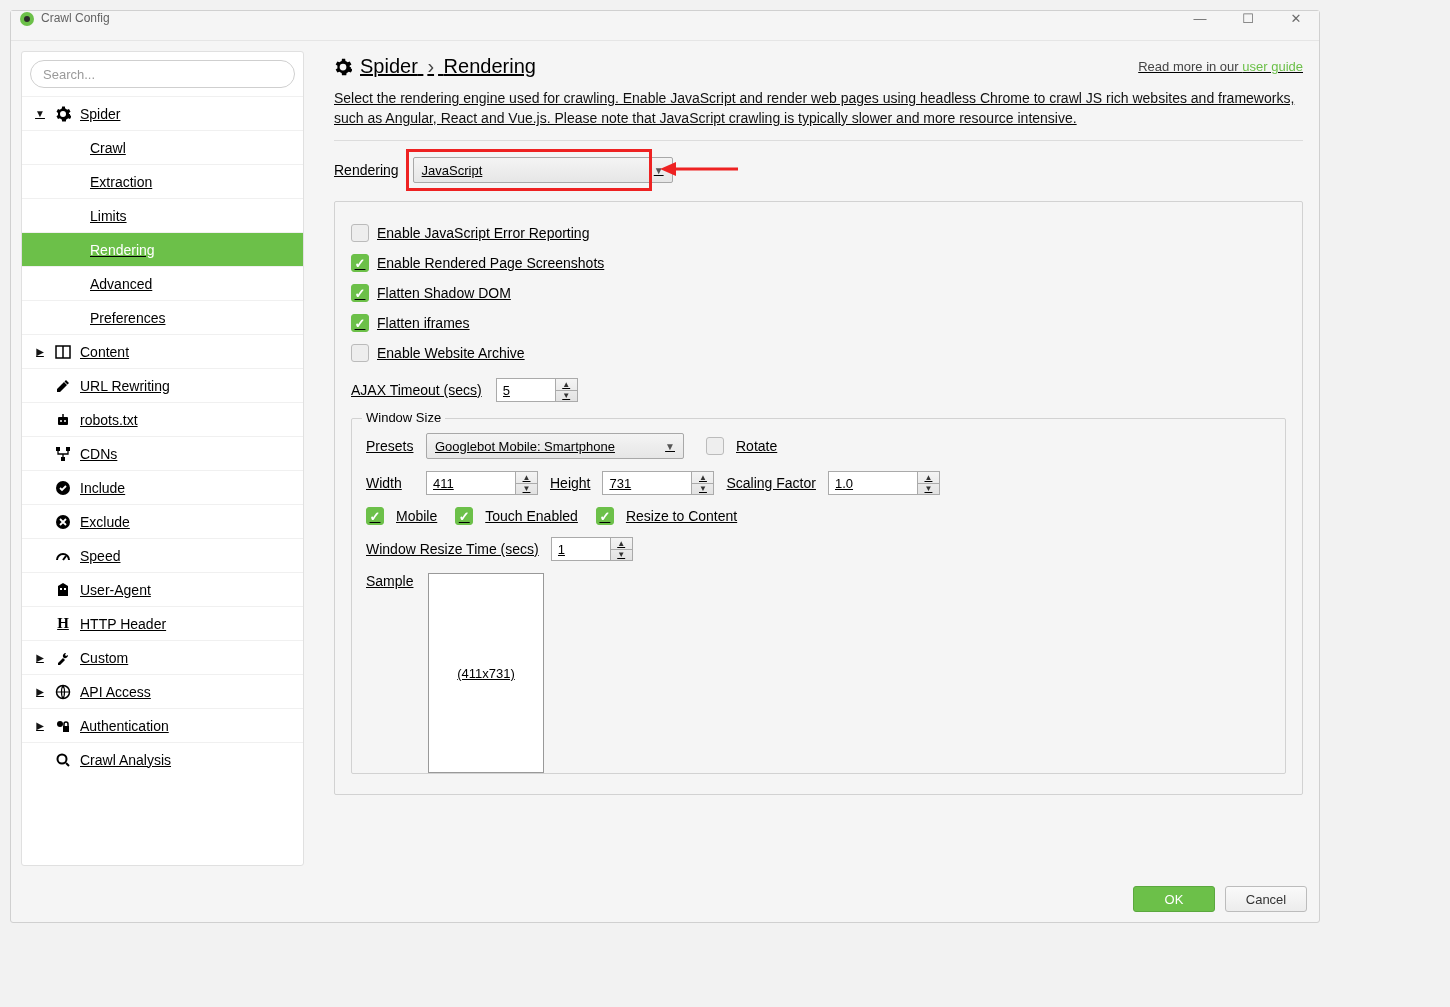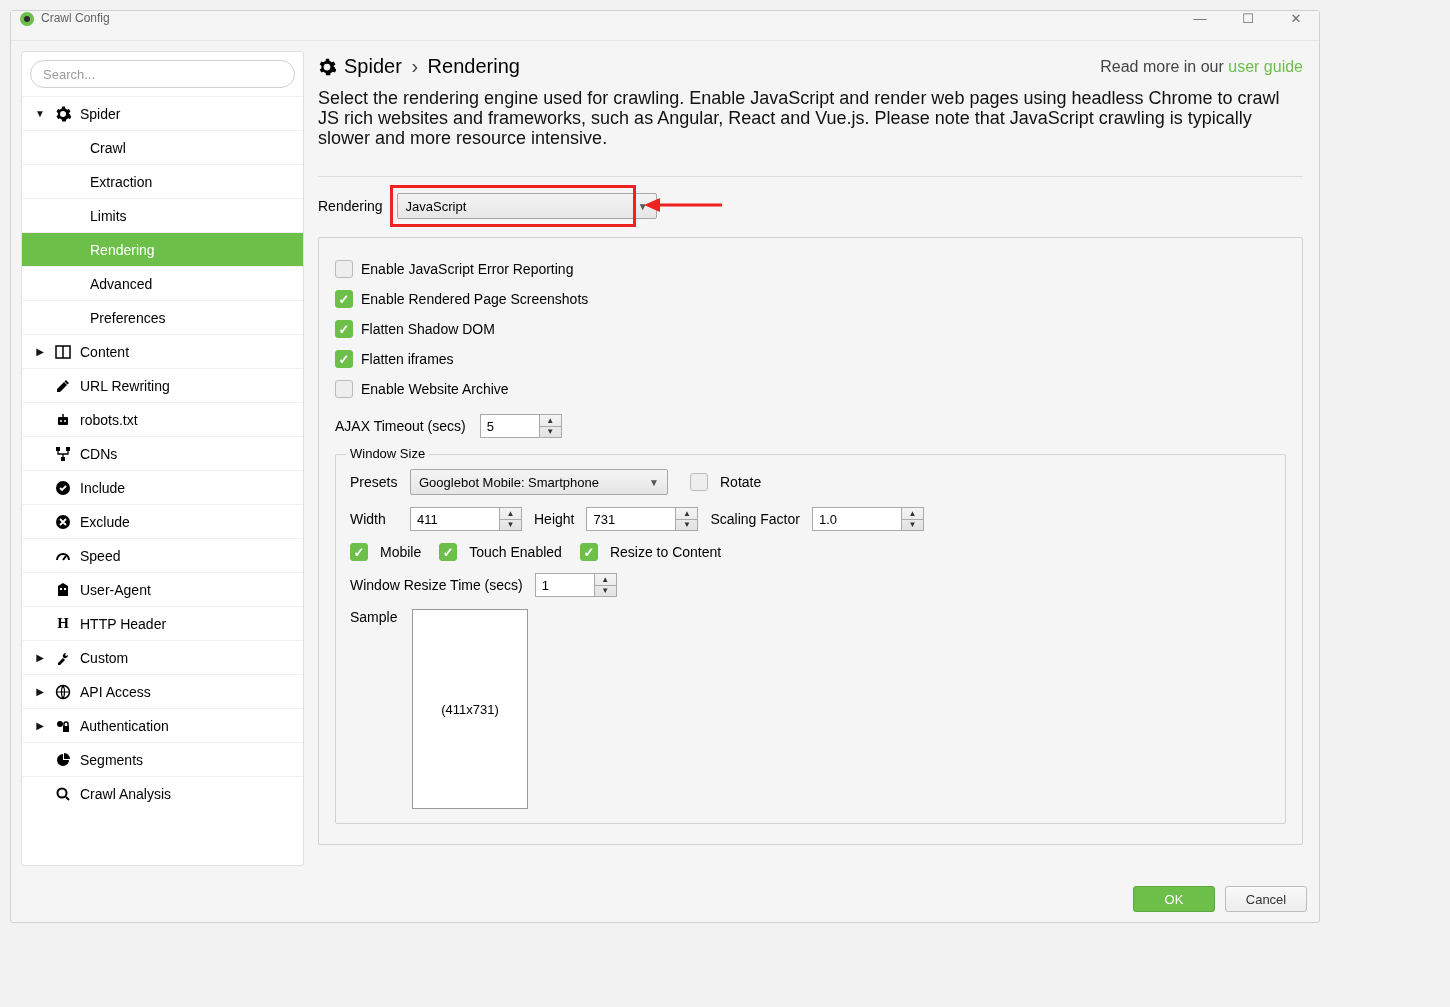--- a/index.html
+++ b/index.html
@@ -35,22 +35,23 @@
   display: inline-flex;
 }
 .titlebar .title { color: #636363; font-size: 12px; }
 .titlebar .win-controls { margin-left: auto; display: flex; gap: 18px; color: #6b6b6b; }
 .titlebar .win-controls span { width: 30px; text-align: center; cursor: default; }
 
 .body-area {
   flex: 1;
   display: flex;
   padding: 10px;
-  gap: 14px;
+  gap: 30px;
   overflow: hidden;
+  text-decoration: underline;
 }
 
 
 .sidebar {
   width: 283px;
   background: #fff;
   border: 1px solid #e0e0e0;
   border-radius: 3px;
   display: flex;
   flex-direction: column;
@@ -105,27 +106,27 @@
   padding: 4px 6px 0 0;
 }
 .header-row {
   display: flex;
   align-items: center;
   margin-bottom: 10px;
 }
 .header-row .gear { margin-right: 8px; display:inline-flex; }
 .header-row .crumb { font-size: 20px; font-weight: 500; }
 .header-row .crumb .sep { color: #444; margin: 0 4px; }
-.header-row .guide { margin-left: auto; font-size: 16px; color: #444; }
+.header-row .guide { margin-left: auto; font-size: 13px; color: #444; }
 .header-row .guide a { color: #6cc049; text-decoration: none; }
 .desc {
-  font-size: 18px;
+  font-size: 14px;
   line-height: 20px;
   color: #111;
-  margin-bottom: 28px;
+  margin-bottom: 12px;
   padding-right: 4px;
 }
 hr.sep-line { border: none; border-top: 1px solid #dcdcdc; margin-bottom: 16px; }
 
 .rendering-row {
   display: flex;
   align-items: center;
   gap: 14px;
   margin-bottom: 18px;
   position: relative;
@@ -212,21 +213,21 @@
   color: #333;
   display: flex;
   align-items: center;
   justify-content: center;
 }
 .spinner .arrows span:first-child { border-bottom: 1px solid #aaa; }
 
 .fieldset {
   border: 1px solid #d2d2d2;
   border-radius: 2px;
-  padding: 14px 14px 14px 14px;
+  padding: 14px 14px 0 14px;
   margin-top: 16px;
   position: relative;
 }
 .fieldset .legend {
   position: absolute;
   top: -9px;
   left: 10px;
   background: #f5f5f5;
   padding: 0 4px;
   font-size: 13px;
@@ -429,29 +430,20 @@
         <div class="tree-item level0">
           <span class="caret">▶</span>
           <span class="ticon">
               <svg width="16" height="16" viewBox="0 0 16 16">
                 <circle cx="5" cy="6" r="3" fill="#000"></circle>
                 <rect x="8" y="8" width="6" height="6" fill="#000"></rect>
                 <path d="M9 8V6a2 2 0 014 0v2" stroke="#000" stroke-width="1.5" fill="none"></path>
               </svg>
             </span>
           <span>Authentication</span>
-        </div>
-        <div class="tree-item level0" style="padding-left:32px">
-          <span class="ticon">
-              <svg width="16" height="16" viewBox="0 0 16 16">
-                <path d="M8 2a6 6 0 106 6H8V2z" fill="#000"></path>
-                <path d="M9 1v6h6a6 6 0 00-6-6z" fill="#000"></path>
-              </svg>
-            </span>
-          <span>Segments</span>
         </div>
         <div class="tree-item level0" style="padding-left:32px">
           <span class="ticon">
               <svg width="16" height="16" viewBox="0 0 16 16">
                 <circle cx="7" cy="7" r="4.5" fill="none" stroke="#000" stroke-width="2"></circle>
                 <line x1="11" y1="11" x2="14" y2="14" stroke="#000" stroke-width="2"></line>
               </svg>
             </span>
           <span>Crawl Analysis</span>
         </div>

